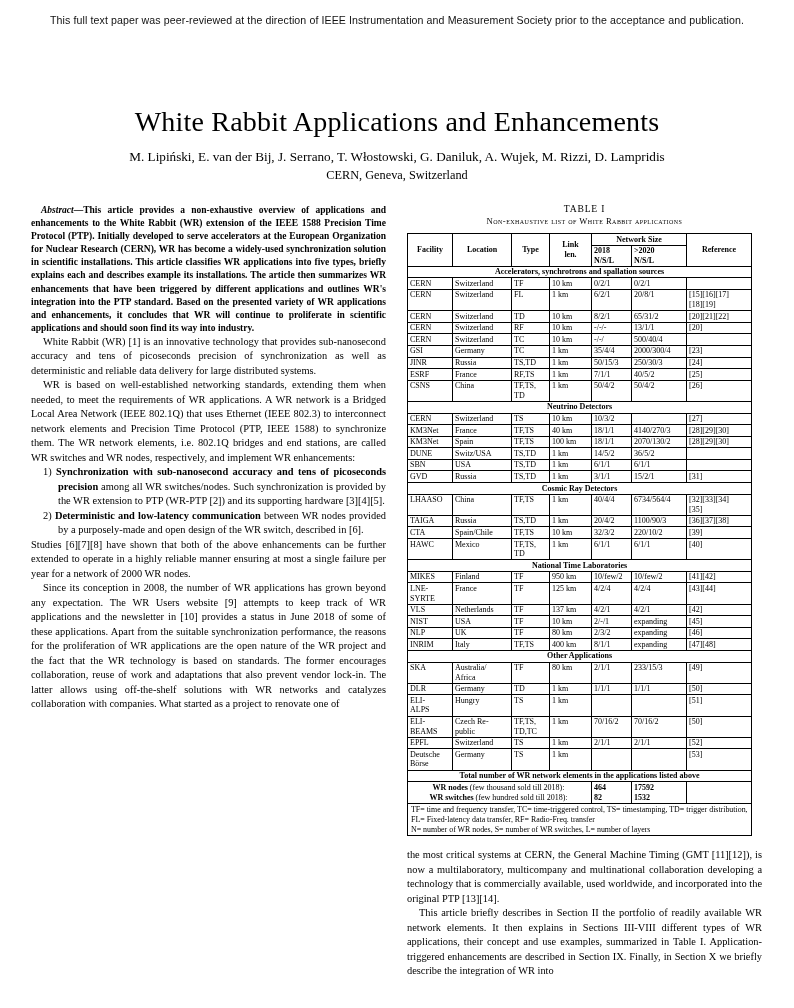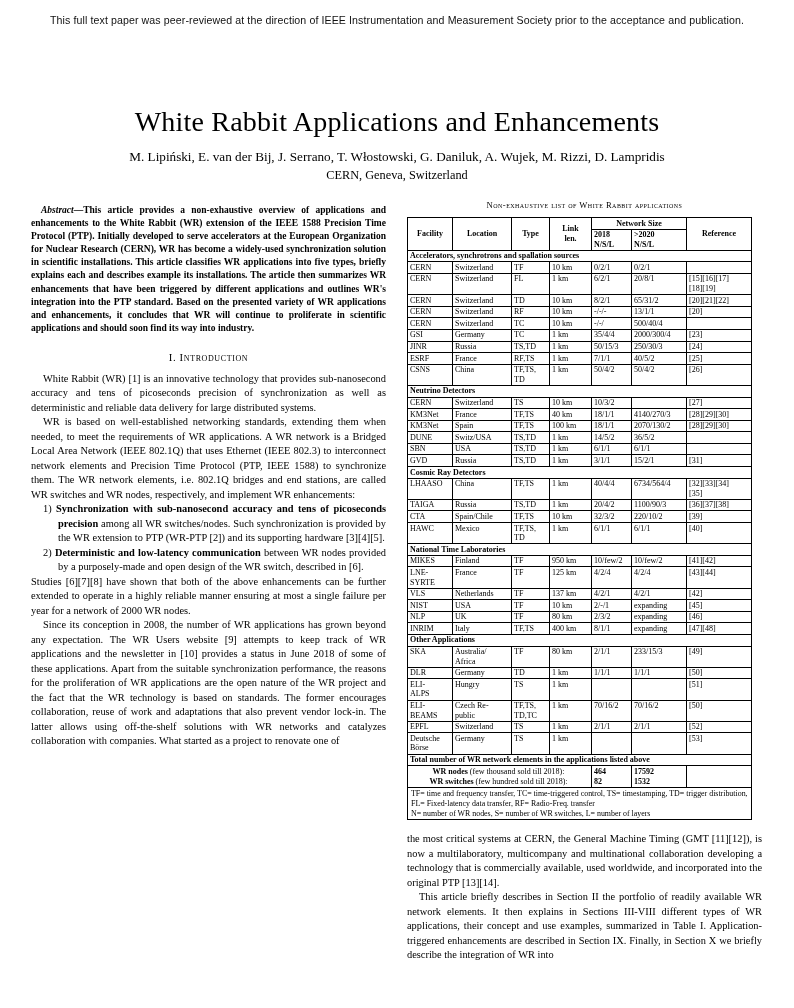--- a/index.html
+++ b/index.html
@@ -45,54 +45,54 @@
     letter-spacing:0.45px; margin:0 0 7px 0;
   }
   table.apps { border-collapse:collapse; width:344px; table-layout:fixed; }
   table.apps td, table.apps th {
     border:1px solid #000; font-size:8px; line-height:9.6px;
     padding:0.5px 2px; vertical-align:top; text-align:left;
     white-space:pre-line; overflow:hidden; font-weight:normal;
   }
   table.apps th { font-weight:bold; }
   table.apps th.ctr { text-align:center; vertical-align:middle; }
-  table.apps tr.group-row td { text-align:left; font-weight:bold; }
-  table.apps tr.totals-head td { text-align:left; font-weight:bold; }
+  table.apps tr.group-row td { text-align:center; font-weight:bold; }
+  table.apps tr.totals-head td { text-align:center; font-weight:bold; }
   table.apps td.tot-label { text-align:center; padding-right:4px; }
   table.apps td.tot-val { font-weight:bold; }
   table.apps tr.no-top td { border-top:none; }
   table.apps tr.tot-first td { border-bottom:none; }
   table.apps td.footnote-cell { font-size:7.9px; line-height:9.7px; padding:1px 3px; }
   .right-flow { margin-top:12px; }
   .right-flow .para + .para { margin-top:0; }
 </style>
 </head>
 <body>
 
 <div class="page">
   <div class="notice">This full text paper was peer-reviewed at the direction of IEEE Instrumentation and Measurement Society prior to the acceptance and publication.</div>
   <h1 class="title">White Rabbit Applications and Enhancements</h1>
   <div class="authors">M. Lipiński, E. van der Bij, J. Serrano, T. Włostowski, G. Daniluk, A. Wujek, M. Rizzi, D. Lampridis</div>
   <div class="affiliation">CERN, Geneva, Switzerland</div>
 
   <div class="columns">
     <div class="col">
       <p class="abstract"><span class="abstract-label">Abstract</span><span>—This article provides a non-exhaustive overview of applications and enhancements to the White Rabbit (WR) extension of the IEEE 1588 Precision Time Protocol (PTP). Initially developed to serve accelerators at the European Organization for Nuclear Research (CERN), WR has become a widely-used synchronization solution in scientific installations. This article classifies WR applications into five types, briefly explains each and describes example its installations. The article then summarizes WR enhancements that have been triggered by different applications and outlines WR's integration into the PTP standard. Based on the presented variety of WR applications and enhancements, it concludes that WR will continue to proliferate in scientific applications and should soon find its way into industry.</span></p>
-      <h2 class="section-heading">I. Introduction</h2>
       <div id="intro-flow">
           <p class="para indent">White Rabbit (WR) [1] is an innovative technology that provides sub-nanosecond accuracy and tens of picoseconds precision of synchronization as well as deterministic and reliable data delivery for large distributed systems.</p>
           <p class="para indent">WR is based on well-established networking standards, extending them when needed, to meet the requirements of WR applications. A WR network is a Bridged Local Area Network (IEEE 802.1Q) that uses Ethernet (IEEE 802.3) to interconnect network elements and Precision Time Protocol (PTP, IEEE 1588) to synchronize them. The WR network elements, i.e. 802.1Q bridges and end stations, are called WR switches and WR nodes, respectively, and implement WR enhancements:</p>
           <p class="list-item"><span>1) </span><b>Synchronization with sub-nanosecond accuracy and tens of picoseconds precision</b><span> among all WR switches/nodes. Such synchronization is provided by the WR extension to PTP (WR-PTP [2]) and its supporting hardware [3][4][5].</span></p>
           <p class="list-item"><span>2) </span><b>Deterministic and low-latency communication</b><span> between WR nodes provided by a purposely-made and open design of the WR switch, described in [6].</span></p>
           <p class="para">Studies [6][7][8] have shown that both of the above enhancements can be further extended to operate in a highly reliable manner ensuring at most a single failure per year for a network of 2000 WR nodes.</p>
           <p class="para indent">Since its conception in 2008, the number of WR applications has grown beyond any expectation. The WR Users website [9] attempts to keep track of WR applications and the newsletter in [10] provides a status in June 2018 of some of these applications. Apart from the suitable synchronization performance, the reasons for the proliferation of WR applications are the open nature of the WR project and the fact that the WR technology is based on standards. The former encourages collaboration, reuse of work and adaptations that also prevent vendor lock-in. The latter allows using off-the-shelf solutions with WR networks and catalyzes collaboration with companies. What started as a project to renovate one of</p>
         </div>
     </div>
 
     <div class="col">
+      <div class="table-label">TABLE I</div>
       <div class="table-caption">Non-exhaustive list of White Rabbit applications</div>
       <table class="apps">
         <colgroup>
           <col style="width:45px">
             <col style="width:59px">
             <col style="width:38px">
           <col style="width:42px">
             <col style="width:40px">
             <col style="width:55px">
             <col style="width:65px">

